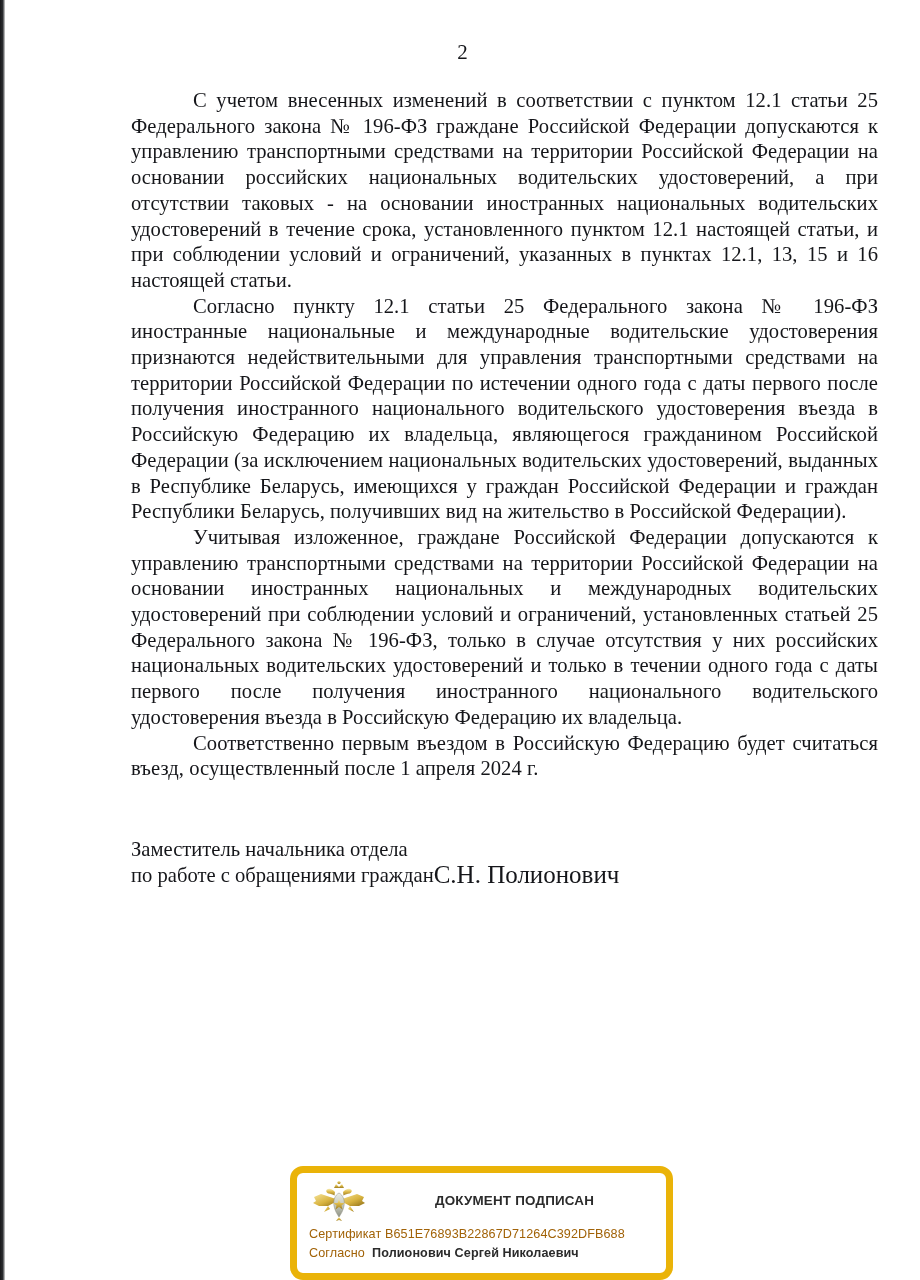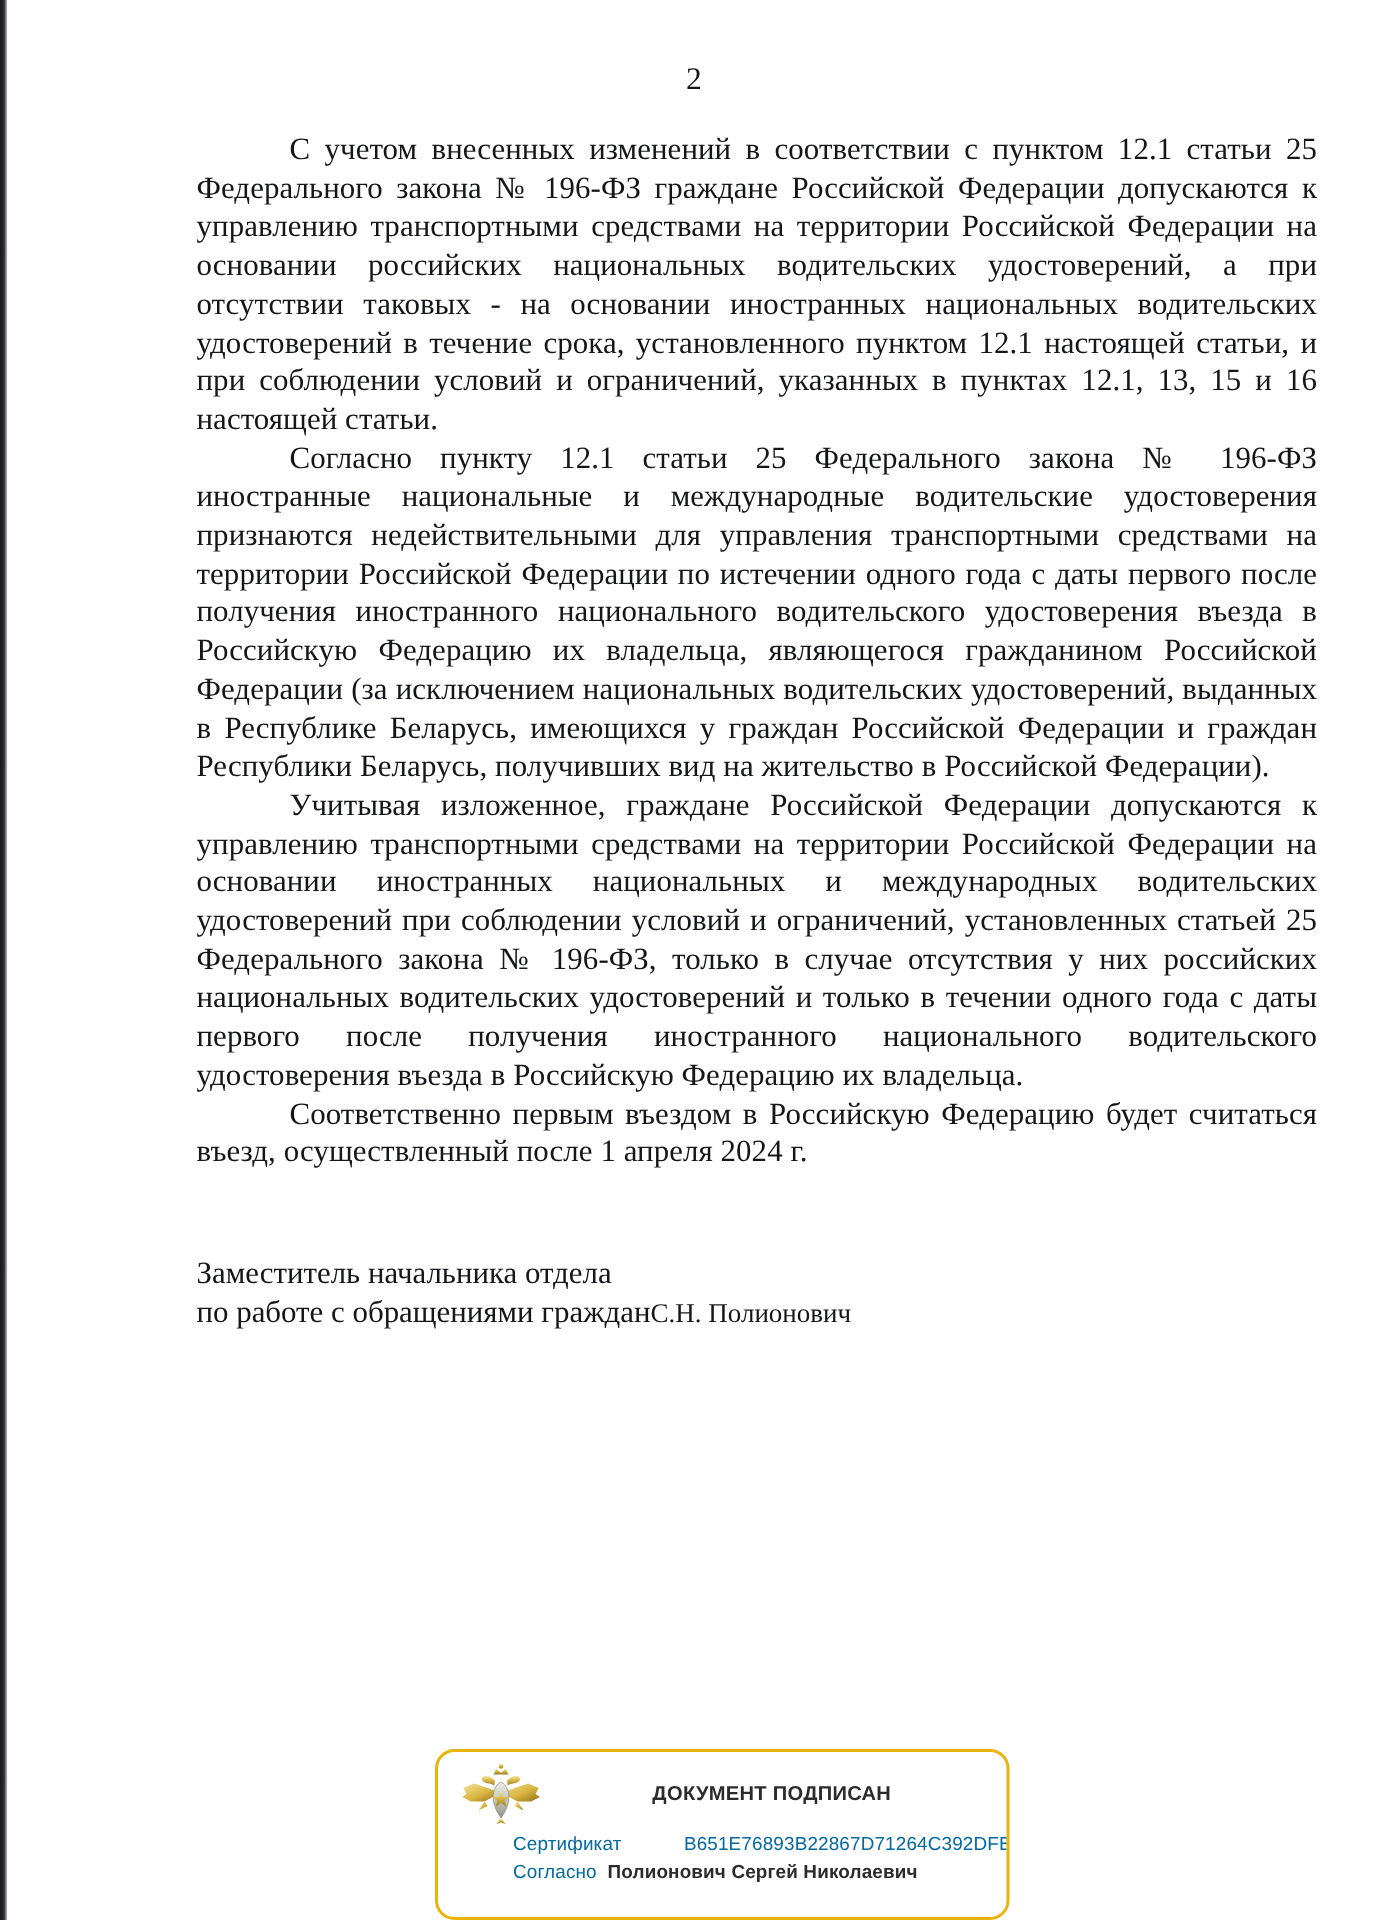--- a/index.html
+++ b/index.html
@@ -83,36 +83,36 @@
     justify-content: flex-start;
     width: 100%;
   }
   .signature-title {
     font-size: 20.6px;
     line-height: 26px;
     color: #15161a;
     white-space: pre-line;
   }
   .signature-name {
-    font-size: 18px;
+    font-size: 25px;
     line-height: 26px;
     color: #15161a;
     white-space: nowrap;
     padding-bottom: 0px;
   }
 
   
   .e-sign-stamp {
     position: absolute;
     left: 285px;
     top: 1166px;
     width: 383px;
     height: 114px;
     box-sizing: border-box;
-    border: 2px solid #eab308;
+    border: 7px solid #eab308;
     border-radius: 13px;
     background: #ffffff;
     overflow: hidden;
     font-family: "Liberation Sans", "DejaVu Sans", sans-serif;
   }
   .stamp-head {
     display: flex;
     align-items: center;
     padding: 7px 0 2px 14px;
   }
@@ -136,22 +136,21 @@
     padding: 1px 0 0 12px;
   }
   .stamp-line {
     font-size: 12.6px;
     line-height: 19px;
     color: #3a3a3a;
     white-space: nowrap;
     letter-spacing: 0.1px;
   }
   .stamp-line .stamp-label {
-    color: #0369a1;
-    margin-left: 38px;
+    color: #a16207;
   }
   .stamp-line .stamp-strong {
     font-weight: bold;
     color: #2b2b2b;
     margin-top: 20px;
   }
 </style>
 </head>
 <body>
 

